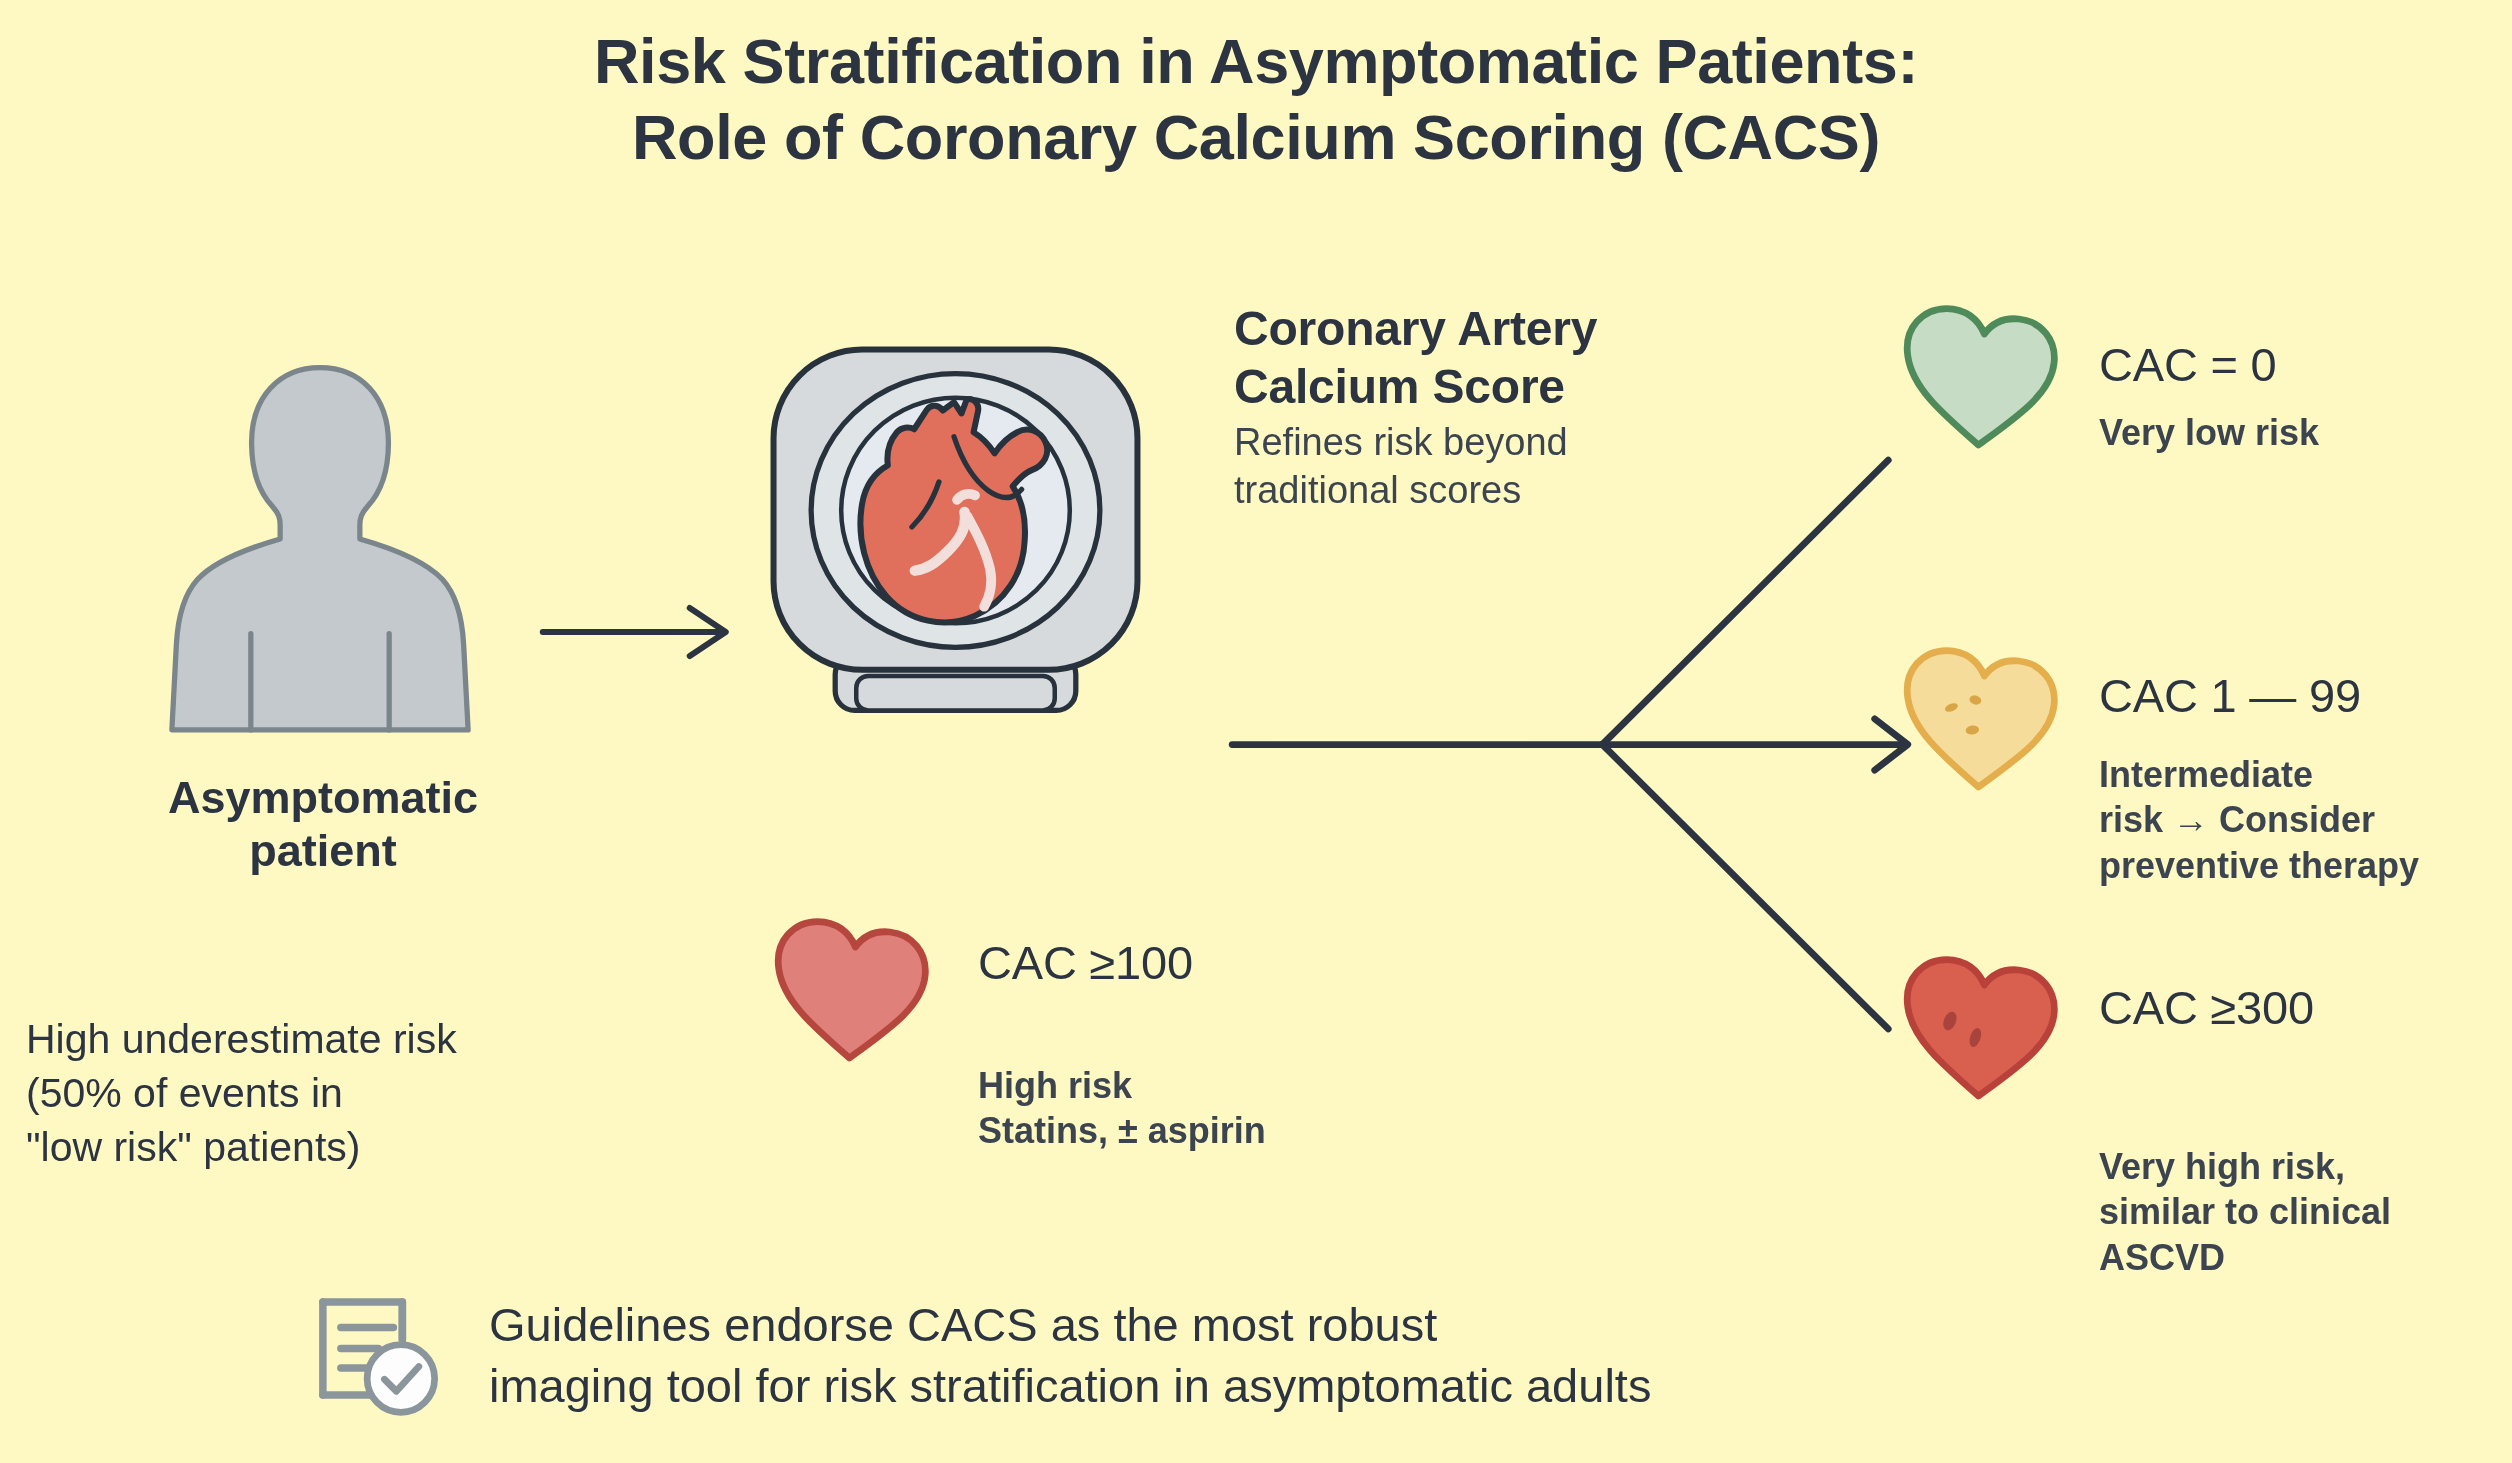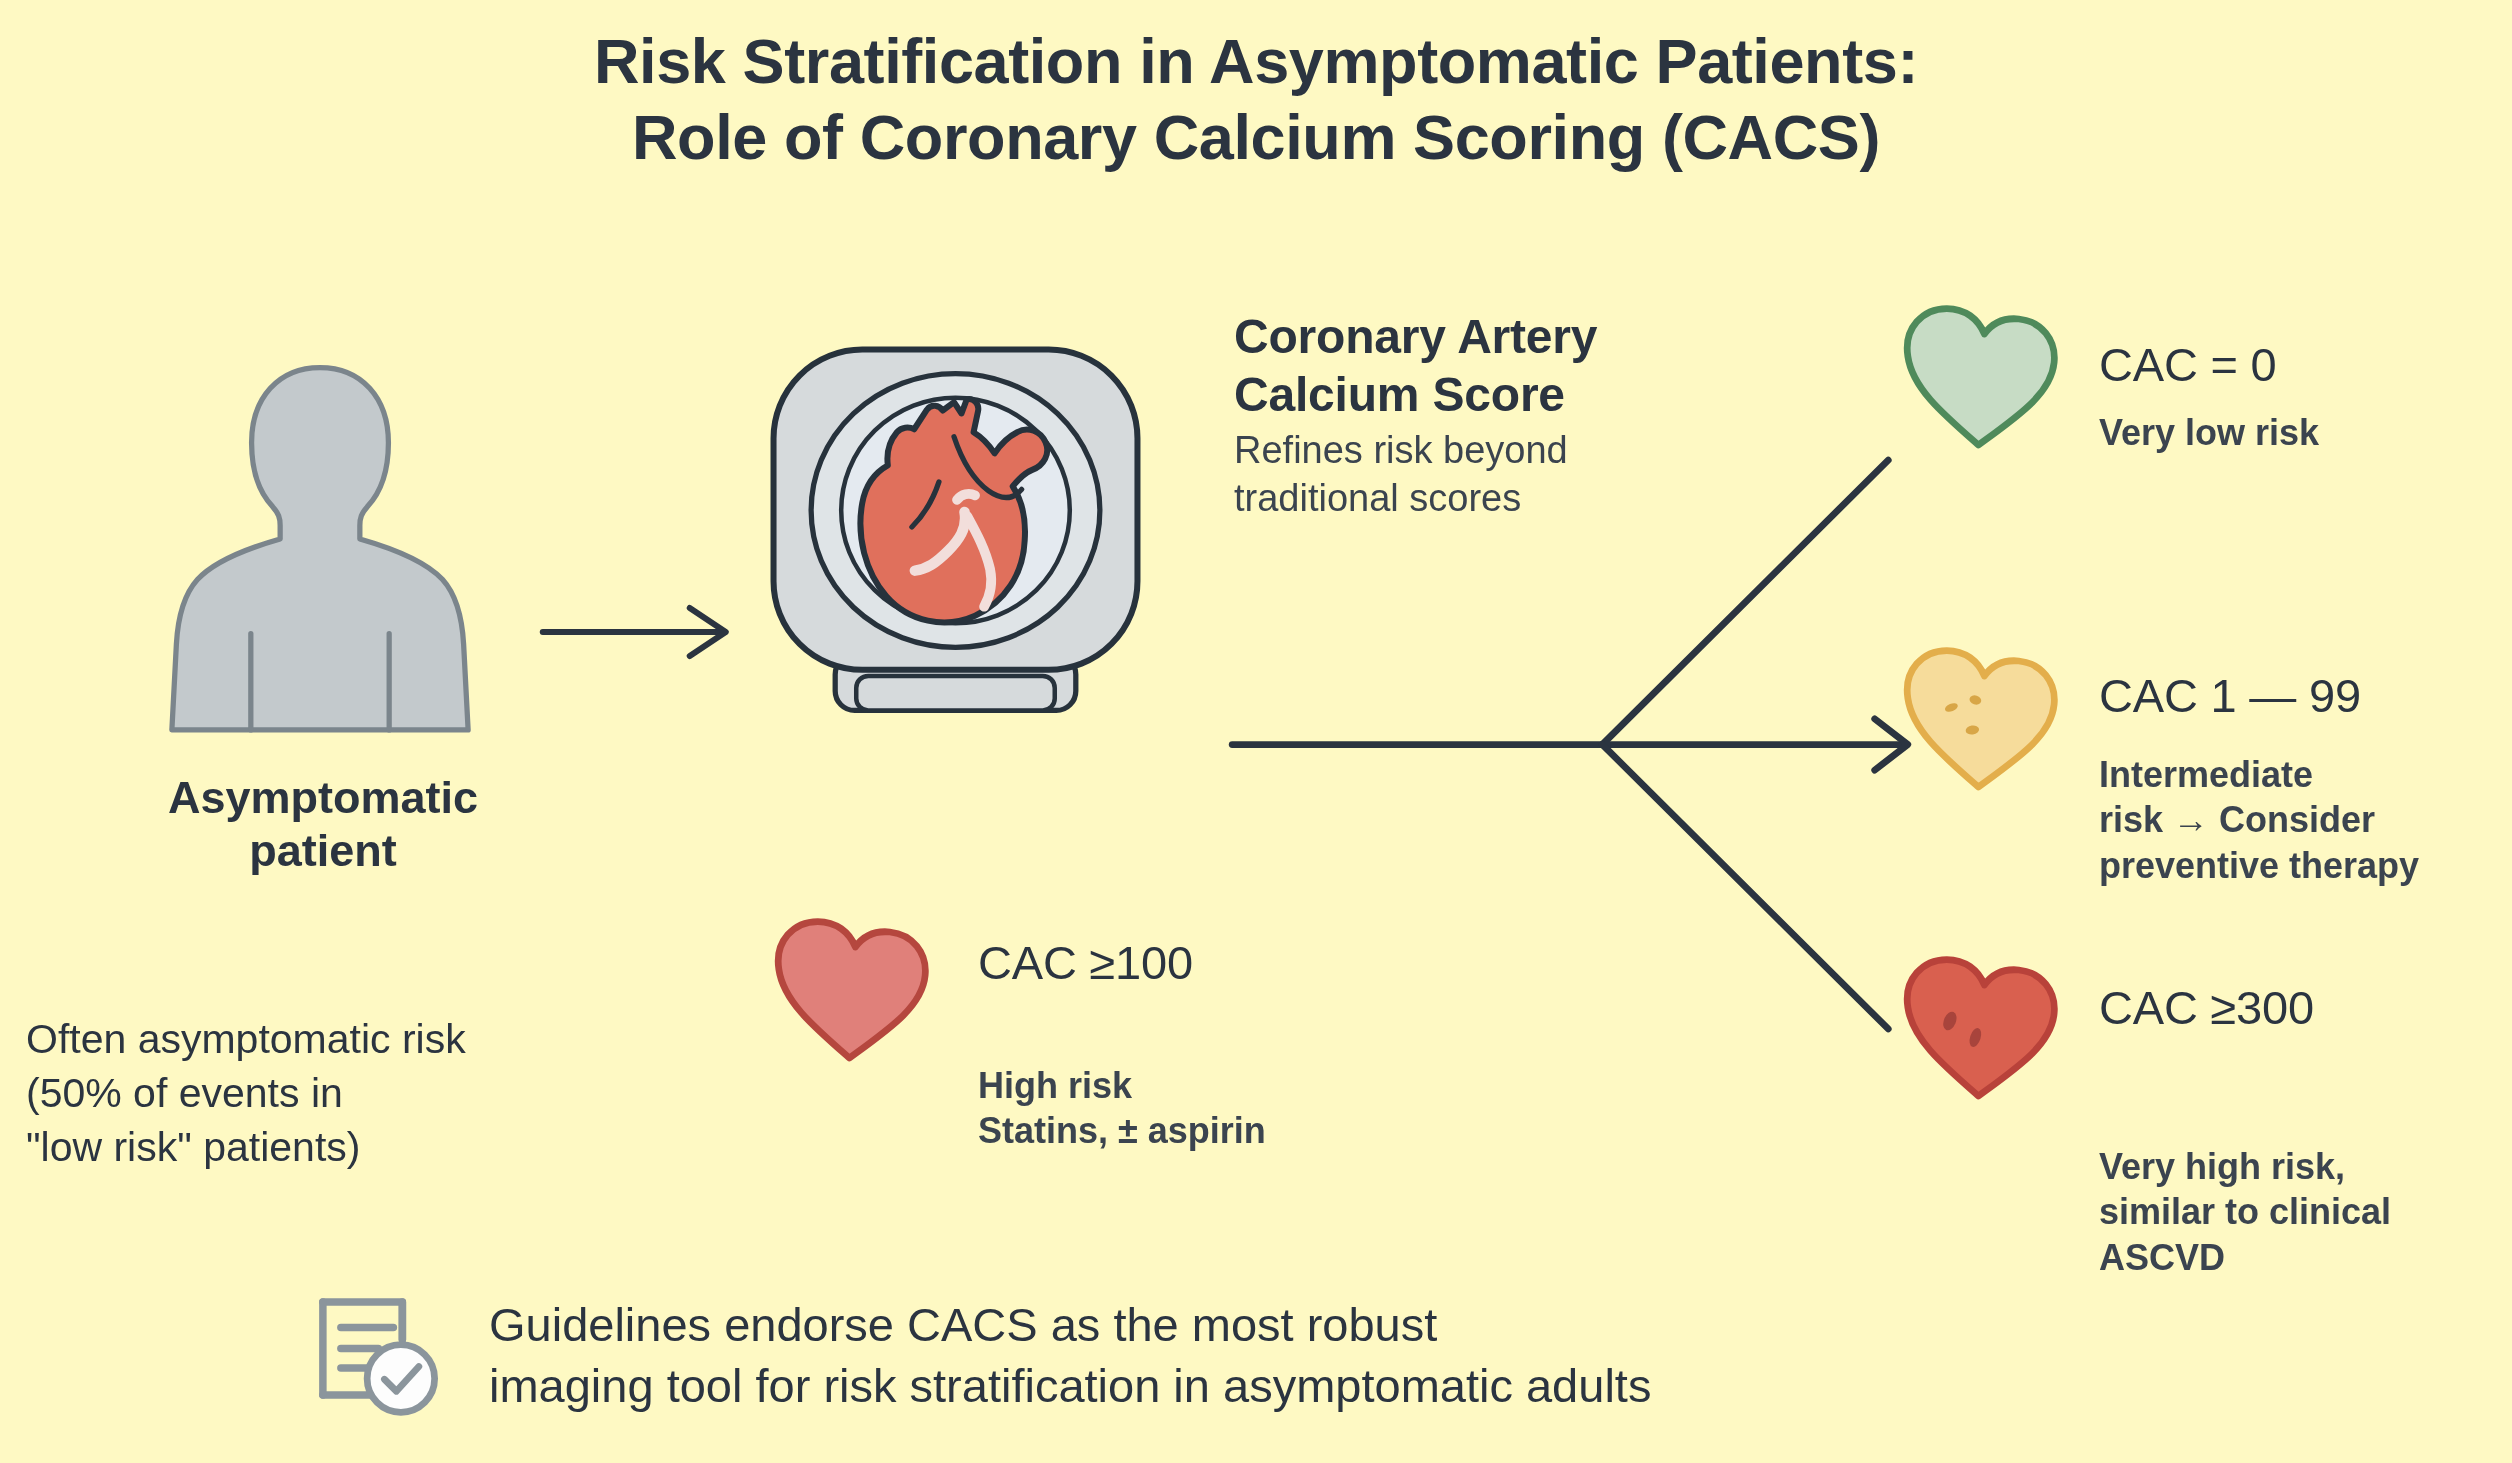--- a/index.html
+++ b/index.html
@@ -39,21 +39,21 @@
     color: #2b3440; font-weight: 700; font-size: 45px; line-height: 1.18;
   }
 
   
   #arrow-patient-to-scanner { left: 538px; top: 602px; width: 203px; height: 60px; }
 
   
   #scanner-figure { left: 760px; top: 339px; width: 391px; height: 376px; }
 
   
-  #cacs-block { left: 1234px; top: 308px; width: 572px; }
+  #cacs-block { left: 1234px; top: 300px; width: 572px; }
   #cacs-title {
     color: #2b3440; font-weight: 700; font-size: 48px; line-height: 1.20;
     letter-spacing: -0.2px;
   }
   #cacs-sub {
     margin-top: 4px;
     color: #3b444f; font-weight: 400; font-size: 38px; line-height: 1.26;
   }
 
   
@@ -264,21 +264,21 @@
              C 188 27 208 52 205 82
              C 201 124 156 154 104 192 Z" fill="#e0807a" stroke="#b5473e" stroke-width="9" stroke-linejoin="round"></path>
   </svg>
   <div id="cac100-title" class="abs outcome-title">CAC ≥100</div>
   <div id="cac100-desc" class="abs outcome-desc">
     <div>High risk</div>
     <div>Statins, ± aspirin</div>
   </div>
 
   <div id="underestimate-note" class="abs">
-    <div>Often asymptomatic risk</div>
+    <div>High underestimate risk</div>
     <div>(50% of events in</div>
     <div>"low risk" patients)</div>
   </div>
 
   <svg id="guideline-icon" class="abs" viewBox="0 0 175 180">
     <path d="M14 16 L120 16 L120 66 M120 140 L14 140 Z" fill="none" stroke="#8b959c" stroke-width="10" stroke-linecap="round" stroke-linejoin="round"></path>
     <path d="M14 16 L14 140" fill="none" stroke="#8b959c" stroke-width="10" stroke-linecap="round"></path>
     <path d="M120 16 L120 66" fill="none" stroke="#8b959c" stroke-width="10" stroke-linecap="round"></path>
     <line x1="38" y1="50" x2="108" y2="50" stroke="#8b959c" stroke-width="10" stroke-linecap="round"></line>
     <line x1="38" y1="78" x2="88" y2="78" stroke="#8b959c" stroke-width="10" stroke-linecap="round"></line>

